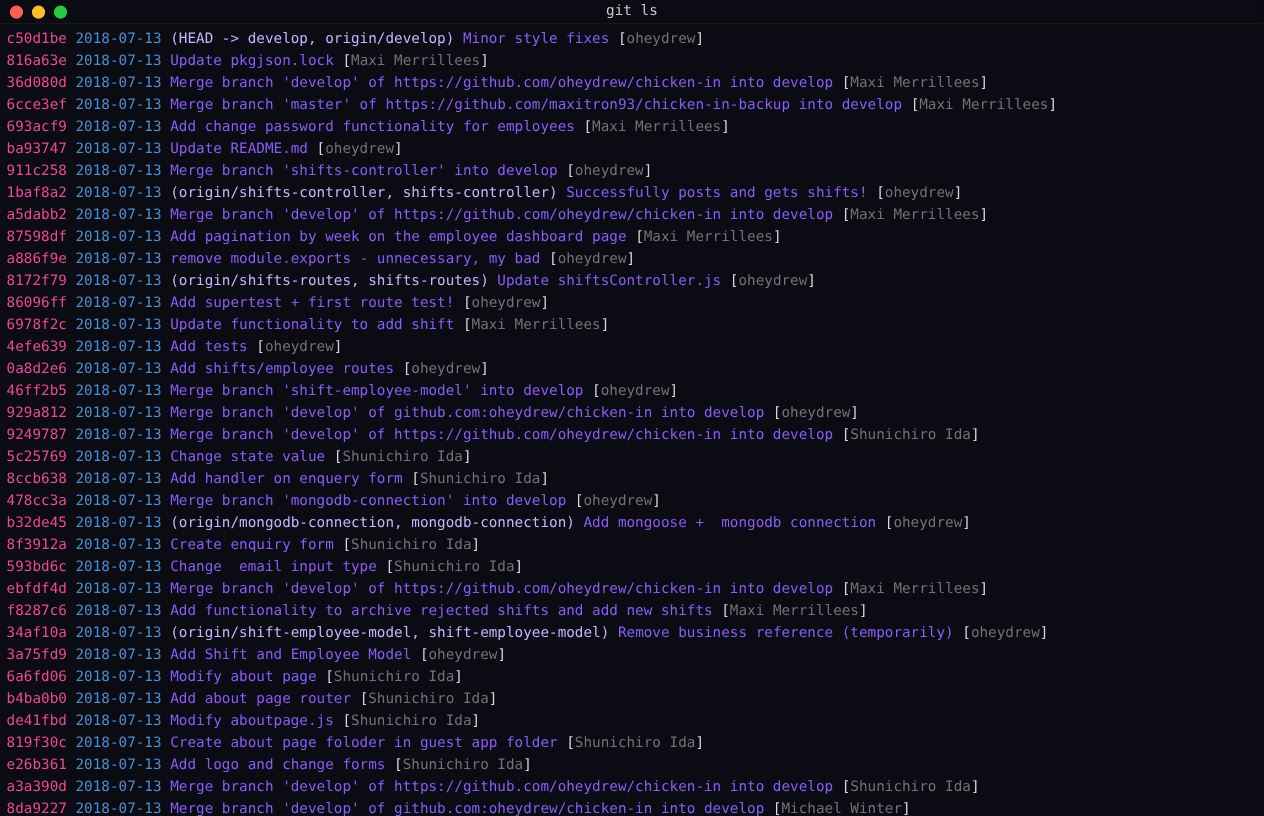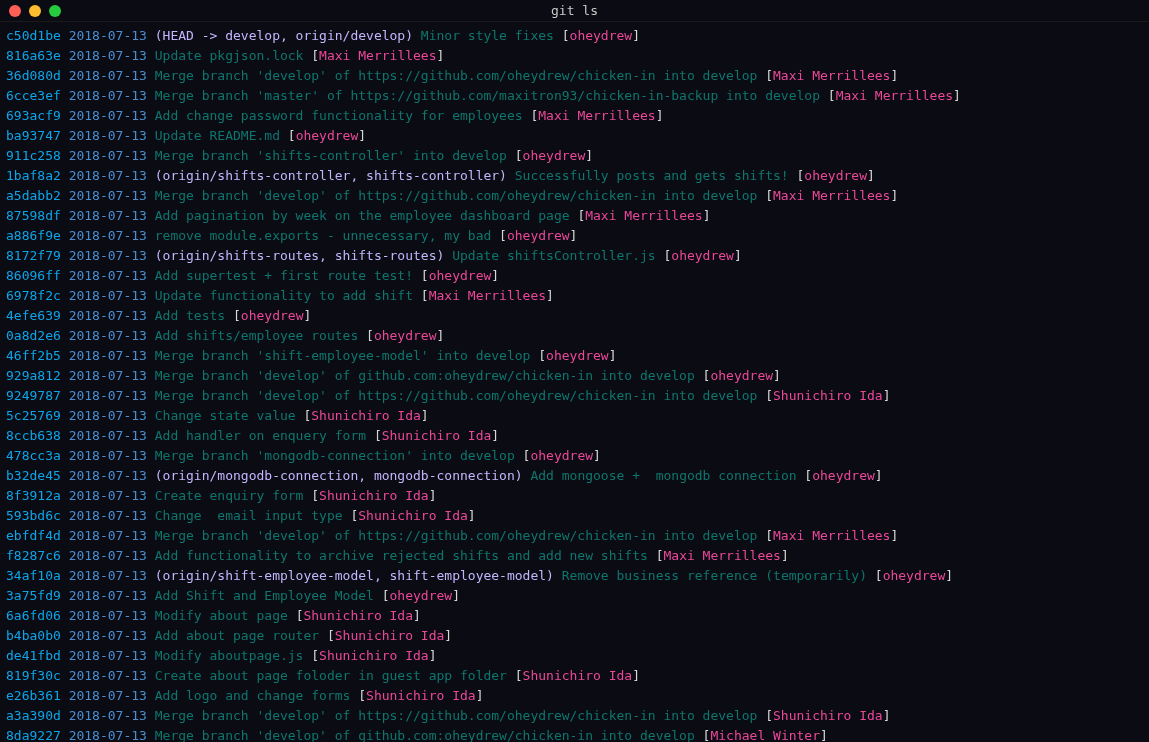--- a/index.html
+++ b/index.html
@@ -36,25 +36,25 @@
       color: #c8c8c8;
       font-size: 13px;
       margin: 0 auto;
     }
     .terminal {
       padding: 4px 6px;
       white-space: pre;
       overflow: hidden;
     }
     .line { display: block; }
-    .hash { color: #0ea5e9; }
+    .hash { color: #ec4899; }
     .date { color: #4c8fd1; text-align: center; }
     .refs { color: #c4b5fd; }
-    .msg { color: #0f766e; }
-    .author { color: #ec4899; }
+    .msg { color: #8b5cf6; }
+    .author { color: #737373; }
     .br-open, .br-close { color: #d8d8d8; }
   </style>
 </head>
 <body>
 
 <div class="title-bar">
   <div class="traffic-lights">
     <div class="tl tl-close"></div>
     <div class="tl tl-min"></div>
     <div class="tl tl-max"></div>

